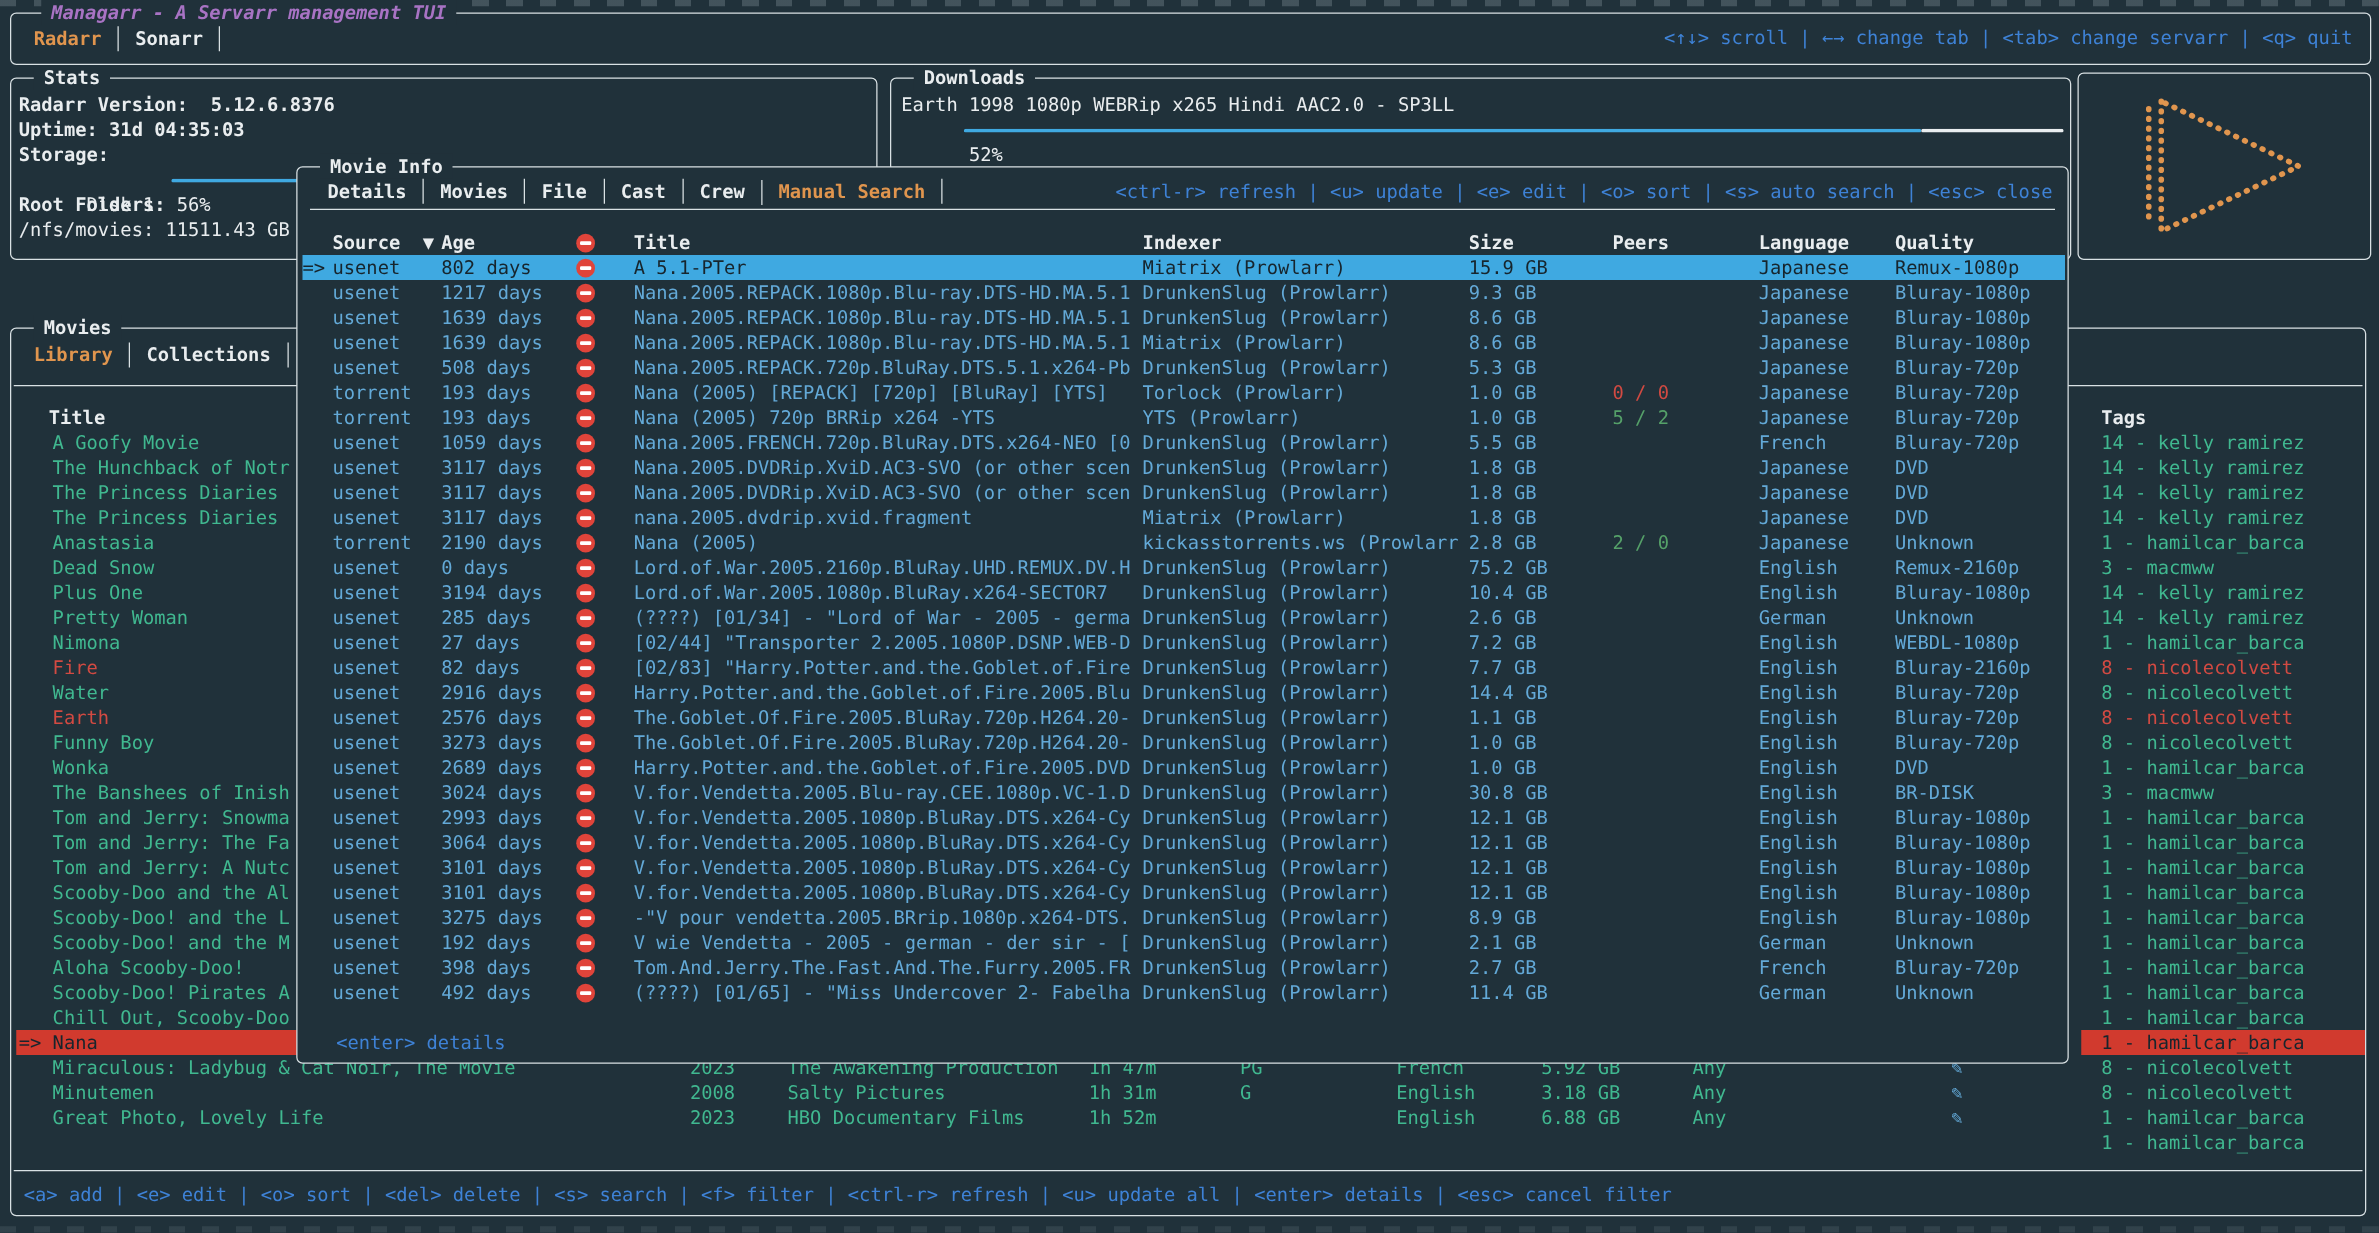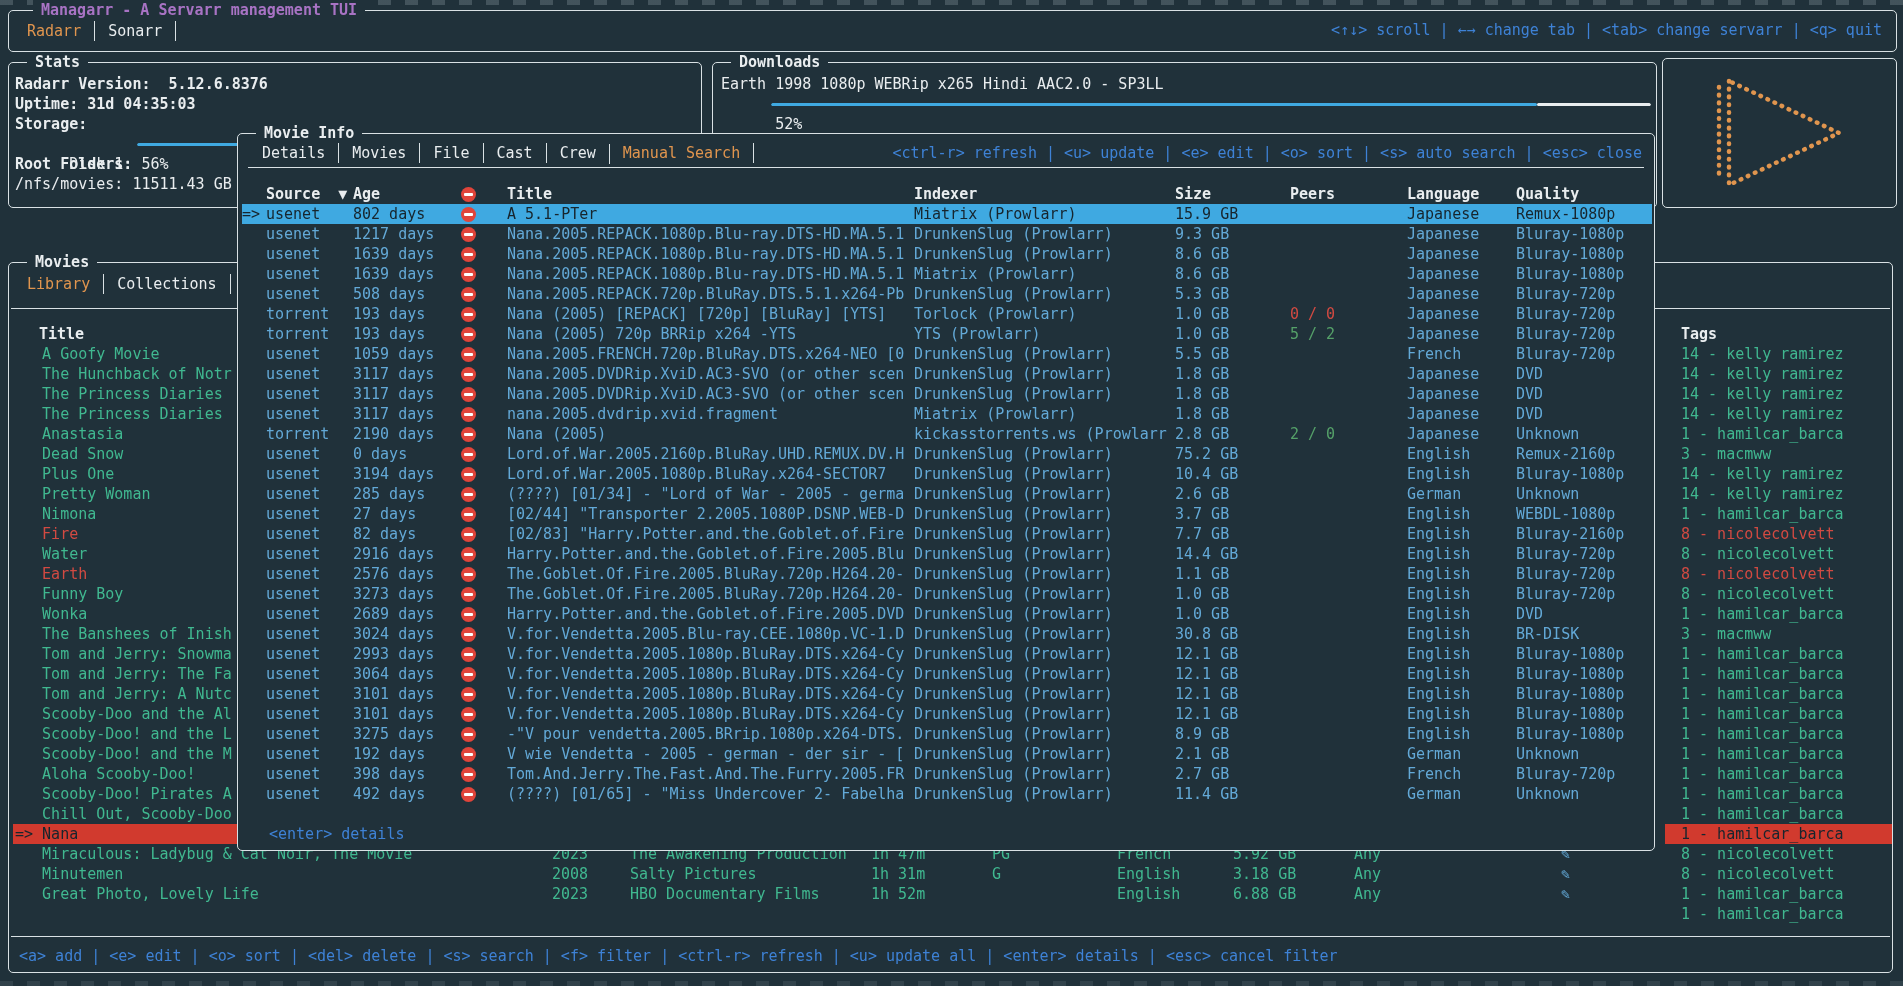--- a/index.html
+++ b/index.html
@@ -8,23 +8,23 @@
     --green:#55a169; --selblue:#3fa9e1; --dark:#17252d; --gauge:#3fa9e1;
   }
   *{margin:0;padding:0;box-sizing:border-box}
   html,body{width:1903px;height:986px;overflow:hidden}
   body{background:var(--bg);font-family:"DejaVu Sans Mono",monospace;font-size:15px;color:var(--fg)}
   .artifact{position:absolute;left:0;width:1903px;height:5px;
     background:repeating-linear-gradient(90deg,rgba(190,205,212,.22) 0 13px,transparent 13px 27px);}
   .box{position:absolute;border:1px solid var(--border);border-radius:5px;background:transparent}
   .box.opaque{background:var(--bg)}
   .box-title{position:absolute;top:-11px;left:18px;background:var(--bg);padding:0 8px;font-weight:bold;color:var(--fg);line-height:20px;white-space:pre}
-  .box-title.magenta{color:var(--magenta);}
+  .box-title.magenta{color:var(--magenta);font-style:italic}
   .tabs{position:absolute;display:flex;align-items:center;height:22px;line-height:22px;white-space:pre}
-  .tab{font-weight:normal;color:var(--fg);padding:0 4px}
+  .tab{font-weight:bold;color:var(--fg);padding:0 4px}
   .tab.active{color:var(--orange)}
   .tab-sep{width:1px;height:20px;background:var(--border);margin:0 9px}
   .keys{color:var(--blue);white-space:pre}
   .row{position:relative;height:20px;line-height:20px;white-space:pre}
   .cell{position:absolute;top:0;height:20px;line-height:20px;white-space:pre}
   .hline{position:absolute;height:1px;background:var(--border)}
   .gauge{position:absolute;top:9px;height:3px;border-radius:2px;background:#2c4250;overflow:hidden}
   .gauge .fill{position:absolute;left:0;top:0;bottom:0;background:var(--gauge);border-radius:2px}
   .gauge .rest{position:absolute;top:0;bottom:0;right:0;background:var(--fg);border-radius:2px}
   .no-icon{display:inline-block;width:15px;height:15px;border-radius:50%;background:#e0443a;position:relative;vertical-align:-3px}
@@ -856,21 +856,21 @@
         <span class="cell c-qual">Unknown</span>
       </div>
 
       <div class="row mrow">
         <span class="cell c-pre"></span>
         <span class="cell c-src">usenet</span>
         <span class="cell c-age">27 days</span>
         <span class="cell c-rej"><span class="no-icon"></span></span>
         <span class="cell c-title">[02/44] "Transporter 2.2005.1080P.DSNP.WEB-D</span>
         <span class="cell c-idx">DrunkenSlug (Prowlarr)</span>
-        <span class="cell c-size">3.7 GB</span>
+        <span class="cell c-size">7.2 GB</span>
         <span class="cell c-peers"></span>
         <span class="cell c-lang">English</span>
         <span class="cell c-qual">WEBDL-1080p</span>
       </div>
 
       <div class="row mrow">
         <span class="cell c-pre"></span>
         <span class="cell c-src">usenet</span>
         <span class="cell c-age">82 days</span>
         <span class="cell c-rej"><span class="no-icon"></span></span>

